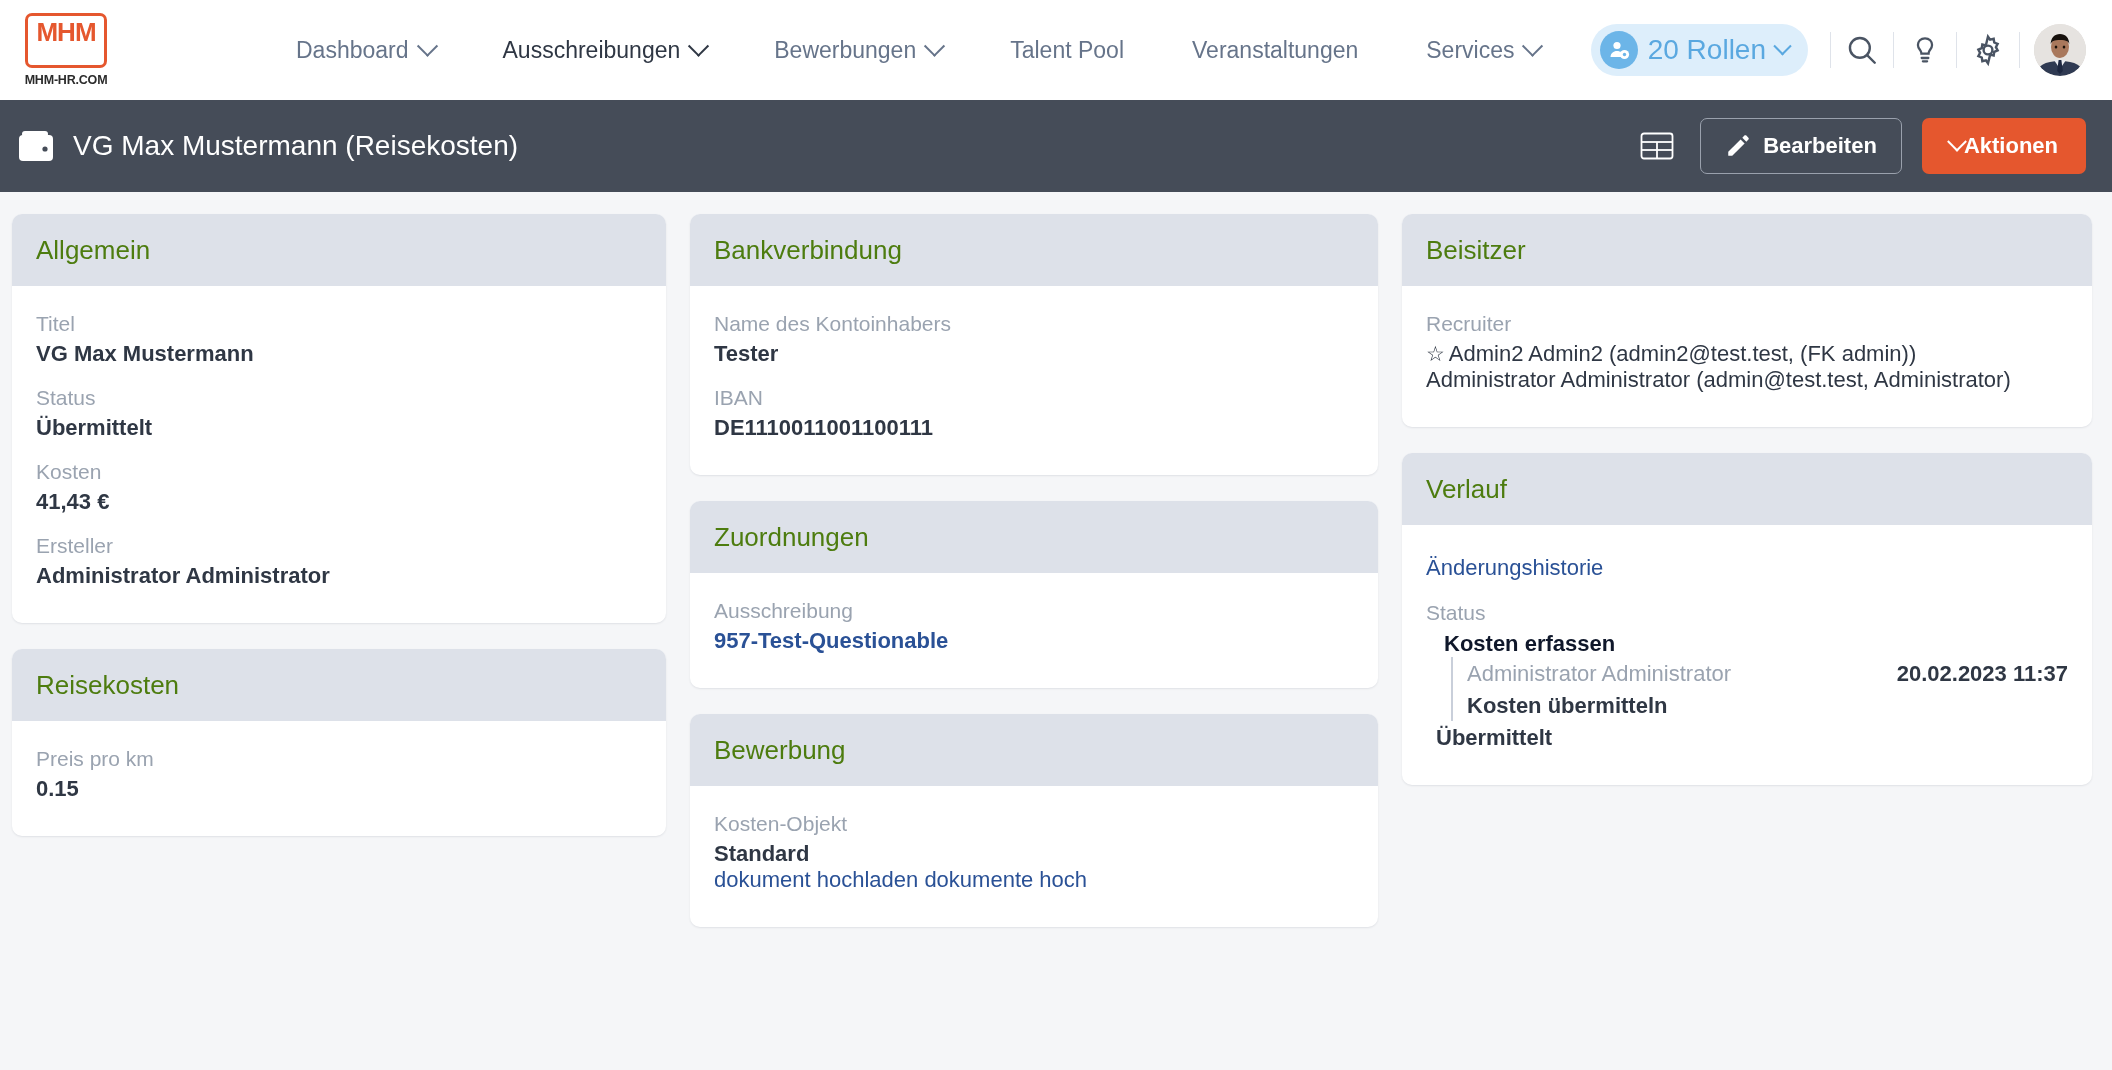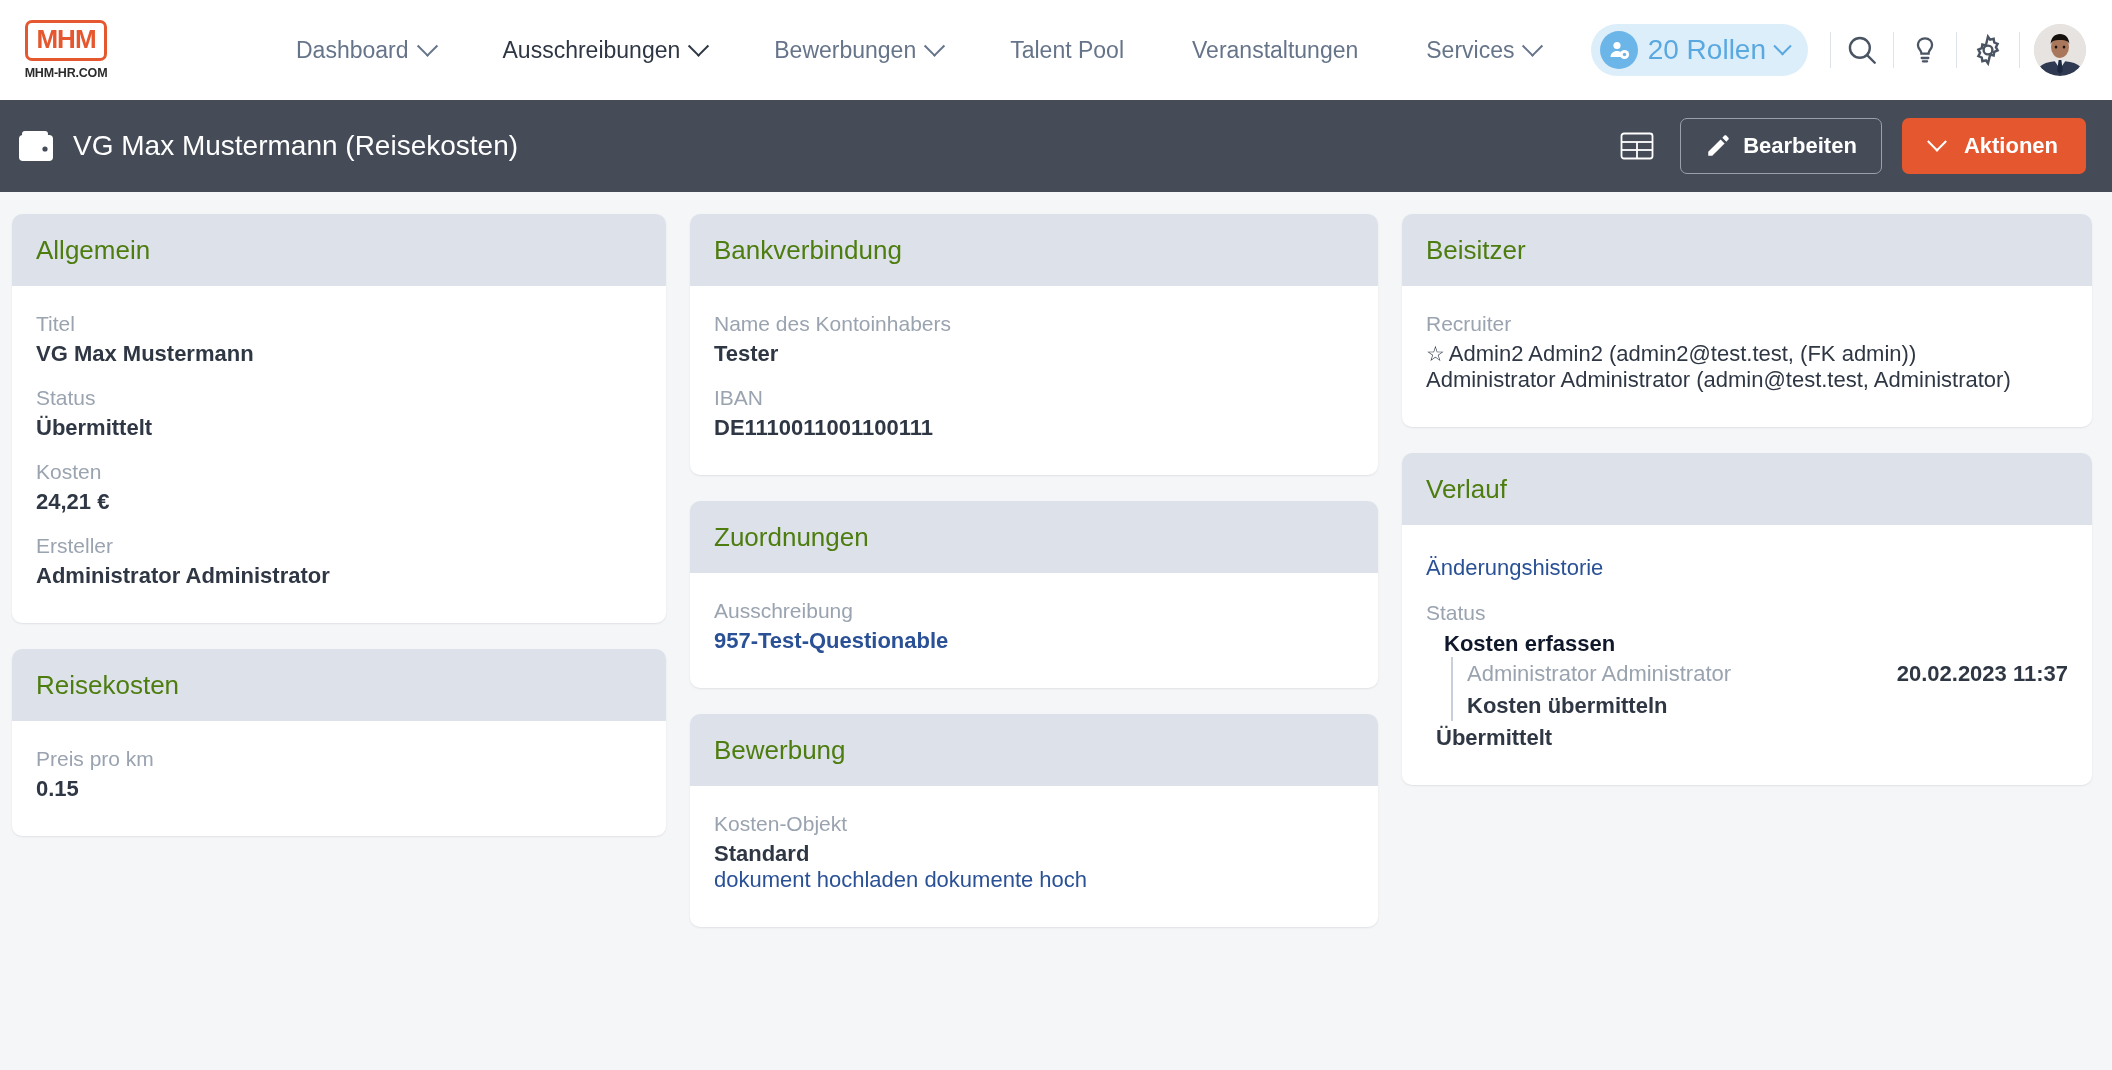--- a/index.html
+++ b/index.html
@@ -16,21 +16,21 @@
     background: #ffffff;
     display: flex;
     align-items: center;
     padding: 0 26px 0 14px;
     position: relative;
   }
   .logo-wrap { width: 104px; display: flex; flex-direction: column; align-items: center; }
   .logo-box {
     border: 3px solid #e5572e;
     border-radius: 7px;
-    padding: 3px 8px 6px;
+    padding: 3px 8px 20px;
     color: #e5572e;
     font-size: 26px;
     font-weight: 700;
     letter-spacing: -1px;
     line-height: 1;
     font-family: "Liberation Sans", sans-serif;
   }
   .logo-sub {
     color: #2b2b2b;
     font-size: 12.5px;
@@ -111,21 +111,21 @@
     border: 1.5px solid #9aa1ad;
     border-radius: 7px;
     color: #ffffff;
     font-size: 22px;
     font-weight: 700;
     padding: 14px 24px;
     cursor: pointer;
     background: transparent;
   }
   .btn-orange {
-    display: flex; align-items: center; gap: 20px;
+    display: flex; align-items: center; gap: 0;
     background: #e5572e;
     border: none;
     border-radius: 7px;
     color: #ffffff;
     font-size: 22px;
     font-weight: 700;
     padding: 15px 28px;
     cursor: pointer;
   }
   .chev-w {
@@ -334,21 +334,21 @@
         <div class="field">
           <div class="flabel">Titel</div>
           <div class="fvalue">VG Max Mustermann</div>
         </div>
         <div class="field">
           <div class="flabel">Status</div>
           <div class="fvalue">Übermittelt</div>
         </div>
         <div class="field">
           <div class="flabel">Kosten</div>
-          <div class="fvalue">24,21 €</div>
+          <div class="fvalue">41,43 €</div>
         </div>
         <div class="field">
           <div class="flabel">Ersteller</div>
           <div class="fvalue">Administrator Administrator</div>
         </div>
       </div>
     </div>
 
     <div class="card">
       <div class="card-head">Reisekosten</div>

